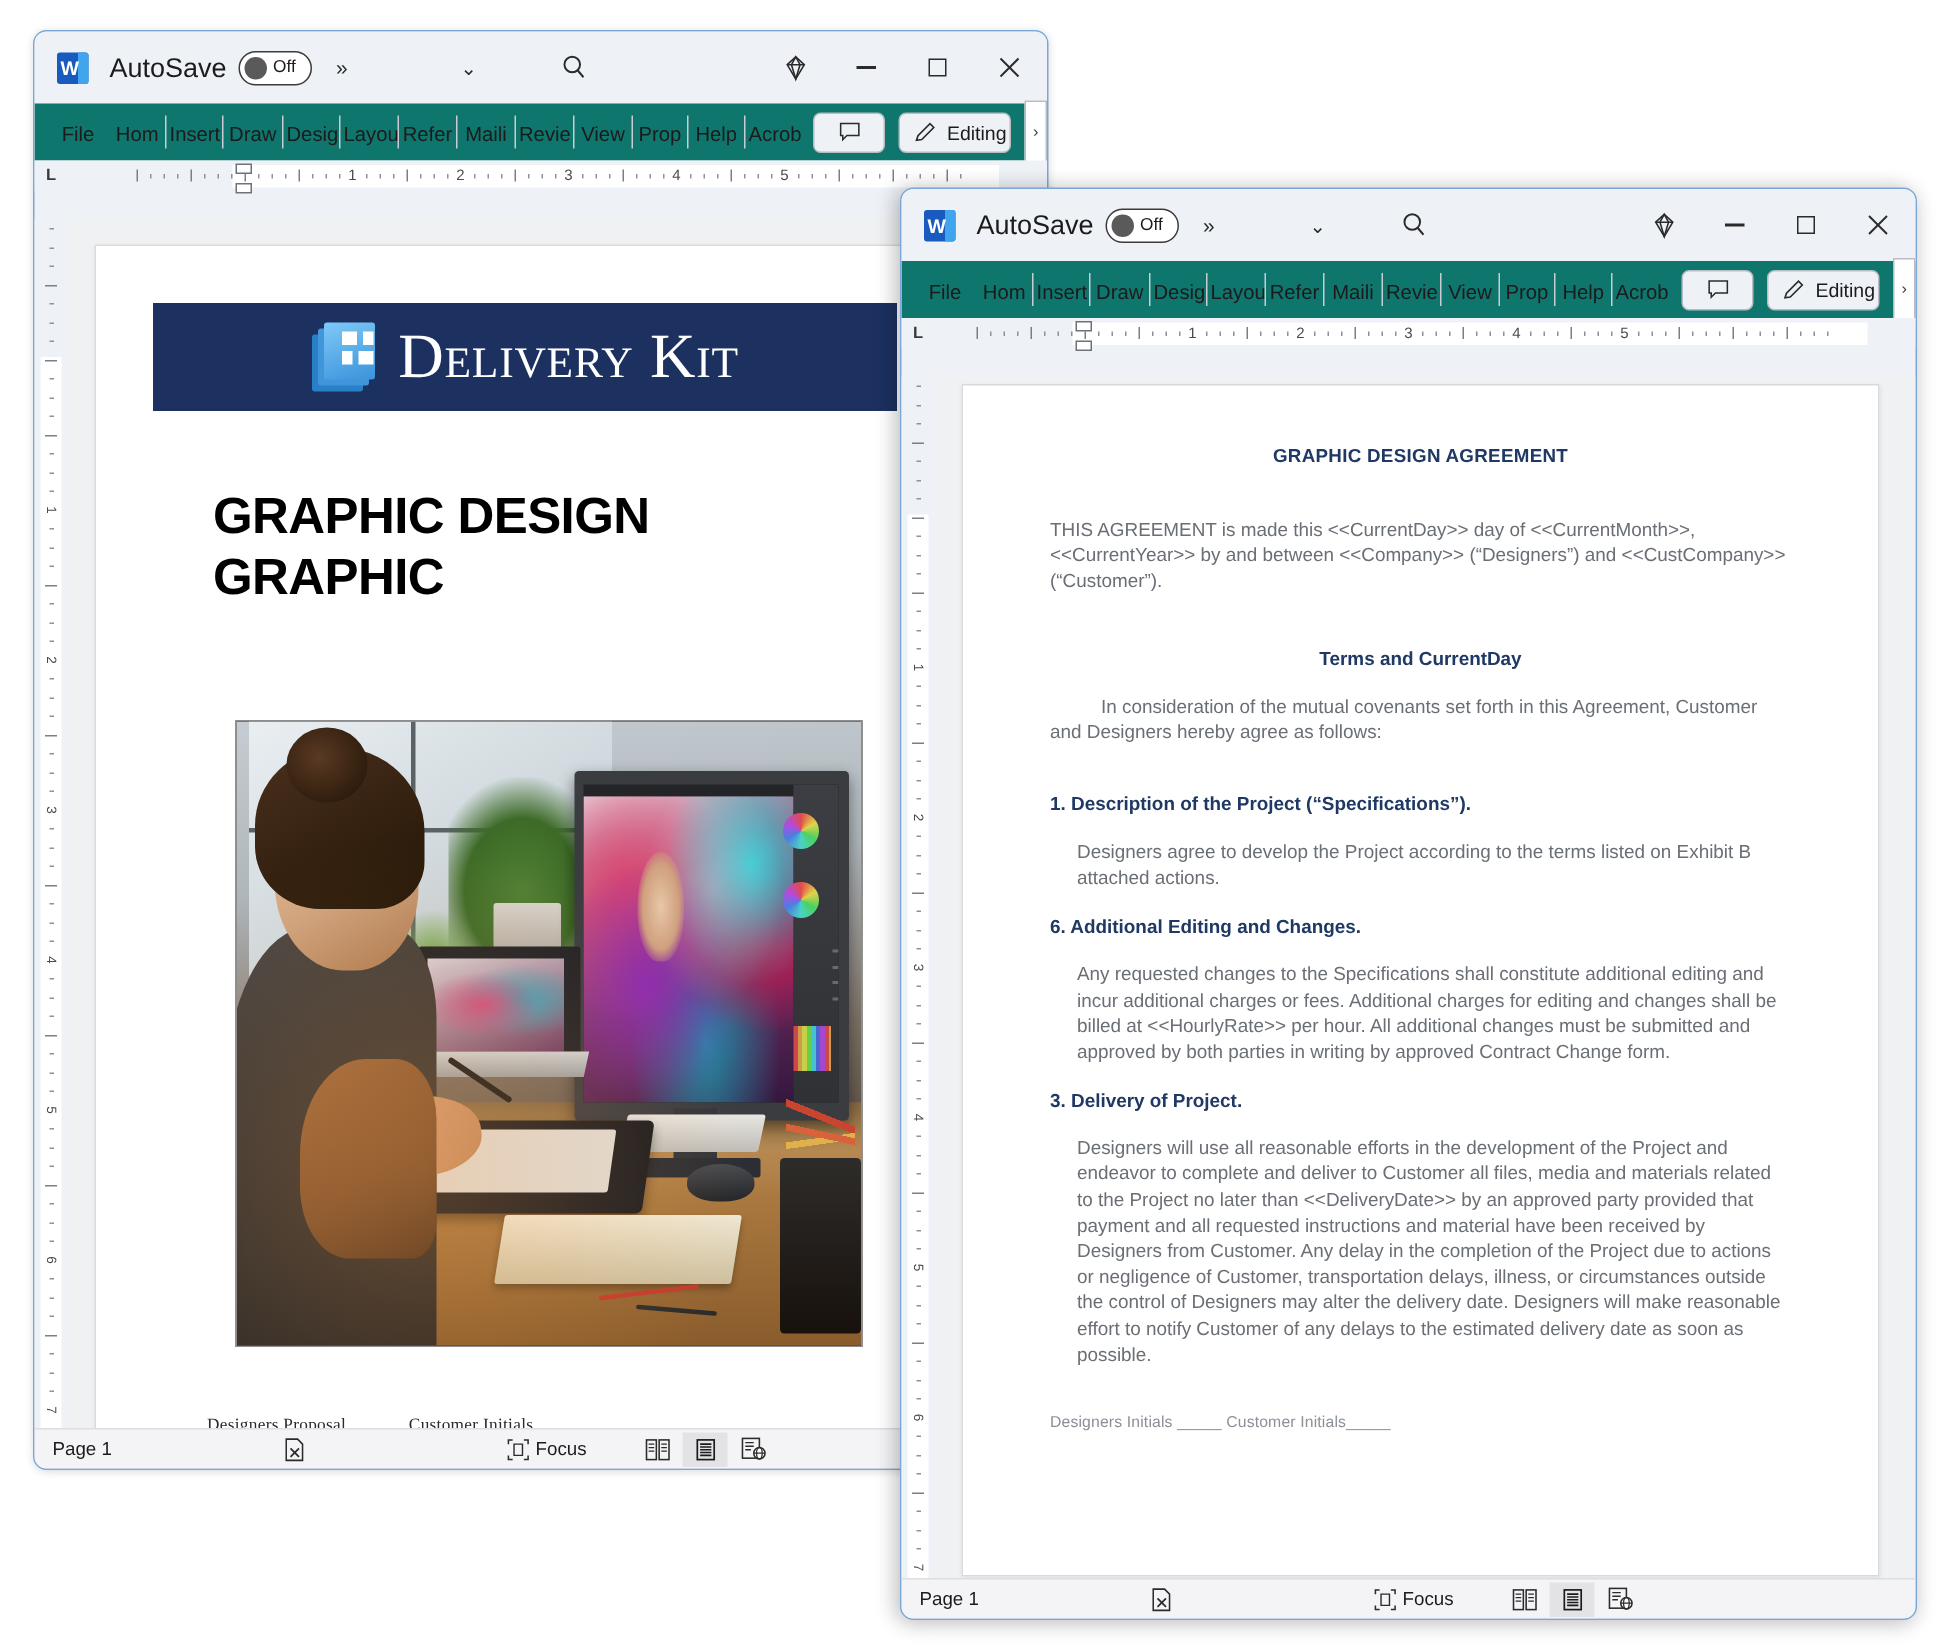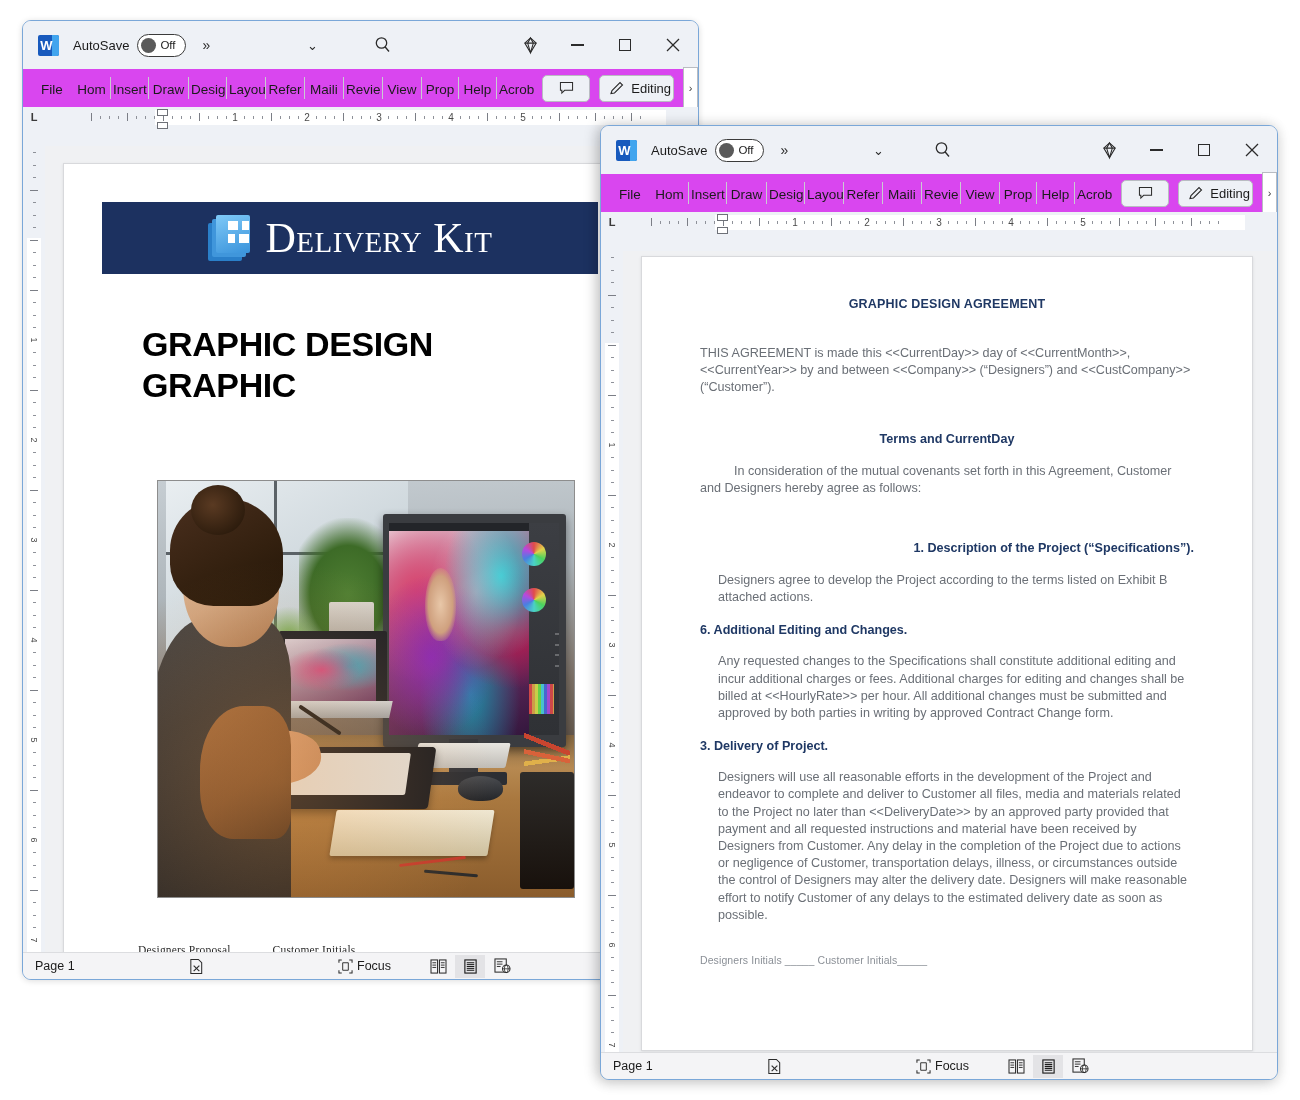--- a/index.html
+++ b/index.html
@@ -50,21 +50,21 @@
   }
   .word-icon span {
     position: relative; z-index: 2;
     color: #fff; font-size: 13px; font-weight: bold;
     font-family: "Liberation Sans", sans-serif;
     line-height: 1;
     margin-right: 4px;
   }
   .autosave-label {
     margin-left: 14px;
-    font-size: 13px; color: #1b1b1b;
+    font-size: 18px; color: #1b1b1b;
     white-space: nowrap;
   }
   .toggle {
     margin-left: 8px;
     width: 49px; height: 23px;
     border: 1.4px solid #3b3b3b;
     border-radius: 12px;
     background: #ffffff;
     display: flex; align-items: center;
     padding: 0 3px;
@@ -90,21 +90,21 @@
     color: #2b2b2b; font-size: 15px;
   }
   .tb-btn.close { width: 50px; }
   .dash { width: 13px; height: 1.4px; background: #2b2b2b; }
   .sqr  { width: 12px; height: 12px; border: 1.4px solid #2b2b2b; }
 
   
   .ribbon {
     position: relative;
     height: 38px;
-    background: #d946ef;
+    background: #0f766e;
     display: flex; align-items: center;
     padding-left: 8px;
   }
   .rtab {
     font-size: 13.5px; color: #1b1b1b;
     padding: 3px 2px;
     margin: 0;
     white-space: nowrap;
     overflow: hidden;
     text-align: center;
@@ -1119,21 +1119,21 @@
 
       <div class="page ct-page" style="left:40px; top:5px; width:612px; height:795px; padding:40px 58px;">
         <div class="ct-h1">GRAPHIC DESIGN AGREEMENT</div>
 
         <div class="ct-p" style="margin-top:34px;">THIS AGREEMENT is made this &lt;&lt;CurrentDay&gt;&gt; day of &lt;&lt;CurrentMonth&gt;&gt;, &lt;&lt;CurrentYear&gt;&gt; by and between &lt;&lt;Company&gt;&gt; (“Designers”) and &lt;&lt;CustCompany&gt;&gt; (“Customer”).</div>
 
         <div class="ct-center" style="margin-top:35px;">Terms and CurrentDay</div>
 
         <div class="ct-p ct-indent" style="margin-top:17px;">In consideration of the mutual covenants set forth in this Agreement, Customer and Designers hereby agree as follows:</div>
 
-        <div class="ct-head" style="margin-top:44px;text-align:right;">1. Description of the Project (“Specifications”).</div>
+        <div class="ct-head" style="margin-top:32px;">1. Description of the Project (“Specifications”).</div>
         <div class="ct-p ct-sub" style="margin-top:17px;">Designers agree to develop the Project according to the terms listed on Exhibit B attached actions.</div>
 
         <div class="ct-head" style="margin-top:17px;">6. Additional Editing and Changes.</div>
         <div class="ct-p ct-sub" style="margin-top:16px;">Any requested changes to the Specifications shall constitute additional editing and incur additional charges or fees. Additional charges for editing and changes shall be billed at &lt;&lt;HourlyRate&gt;&gt; per hour. All additional changes must be submitted and approved by both parties in writing by approved Contract Change form.</div>
 
         <div class="ct-head" style="margin-top:17px;">3. Delivery of Project.</div>
         <div class="ct-p ct-sub" style="margin-top:16px;">Designers will use all reasonable efforts in the development of the Project and endeavor to complete and deliver to Customer all files, media and materials related to the Project no later than &lt;&lt;DeliveryDate&gt;&gt; by an approved party provided that payment and all requested instructions and material have been received by Designers from Customer. Any delay in the completion of the Project due to actions or negligence of Customer, transportation delays, illness, or circumstances outside the control of Designers may alter the delivery date. Designers will make reasonable effort to notify Customer of any delays to the estimated delivery date as soon as possible.</div>
 
         <div class="ct-initials" style="margin-top:30px;">Designers Initials _____  Customer Initials_____</div>
       </div>

